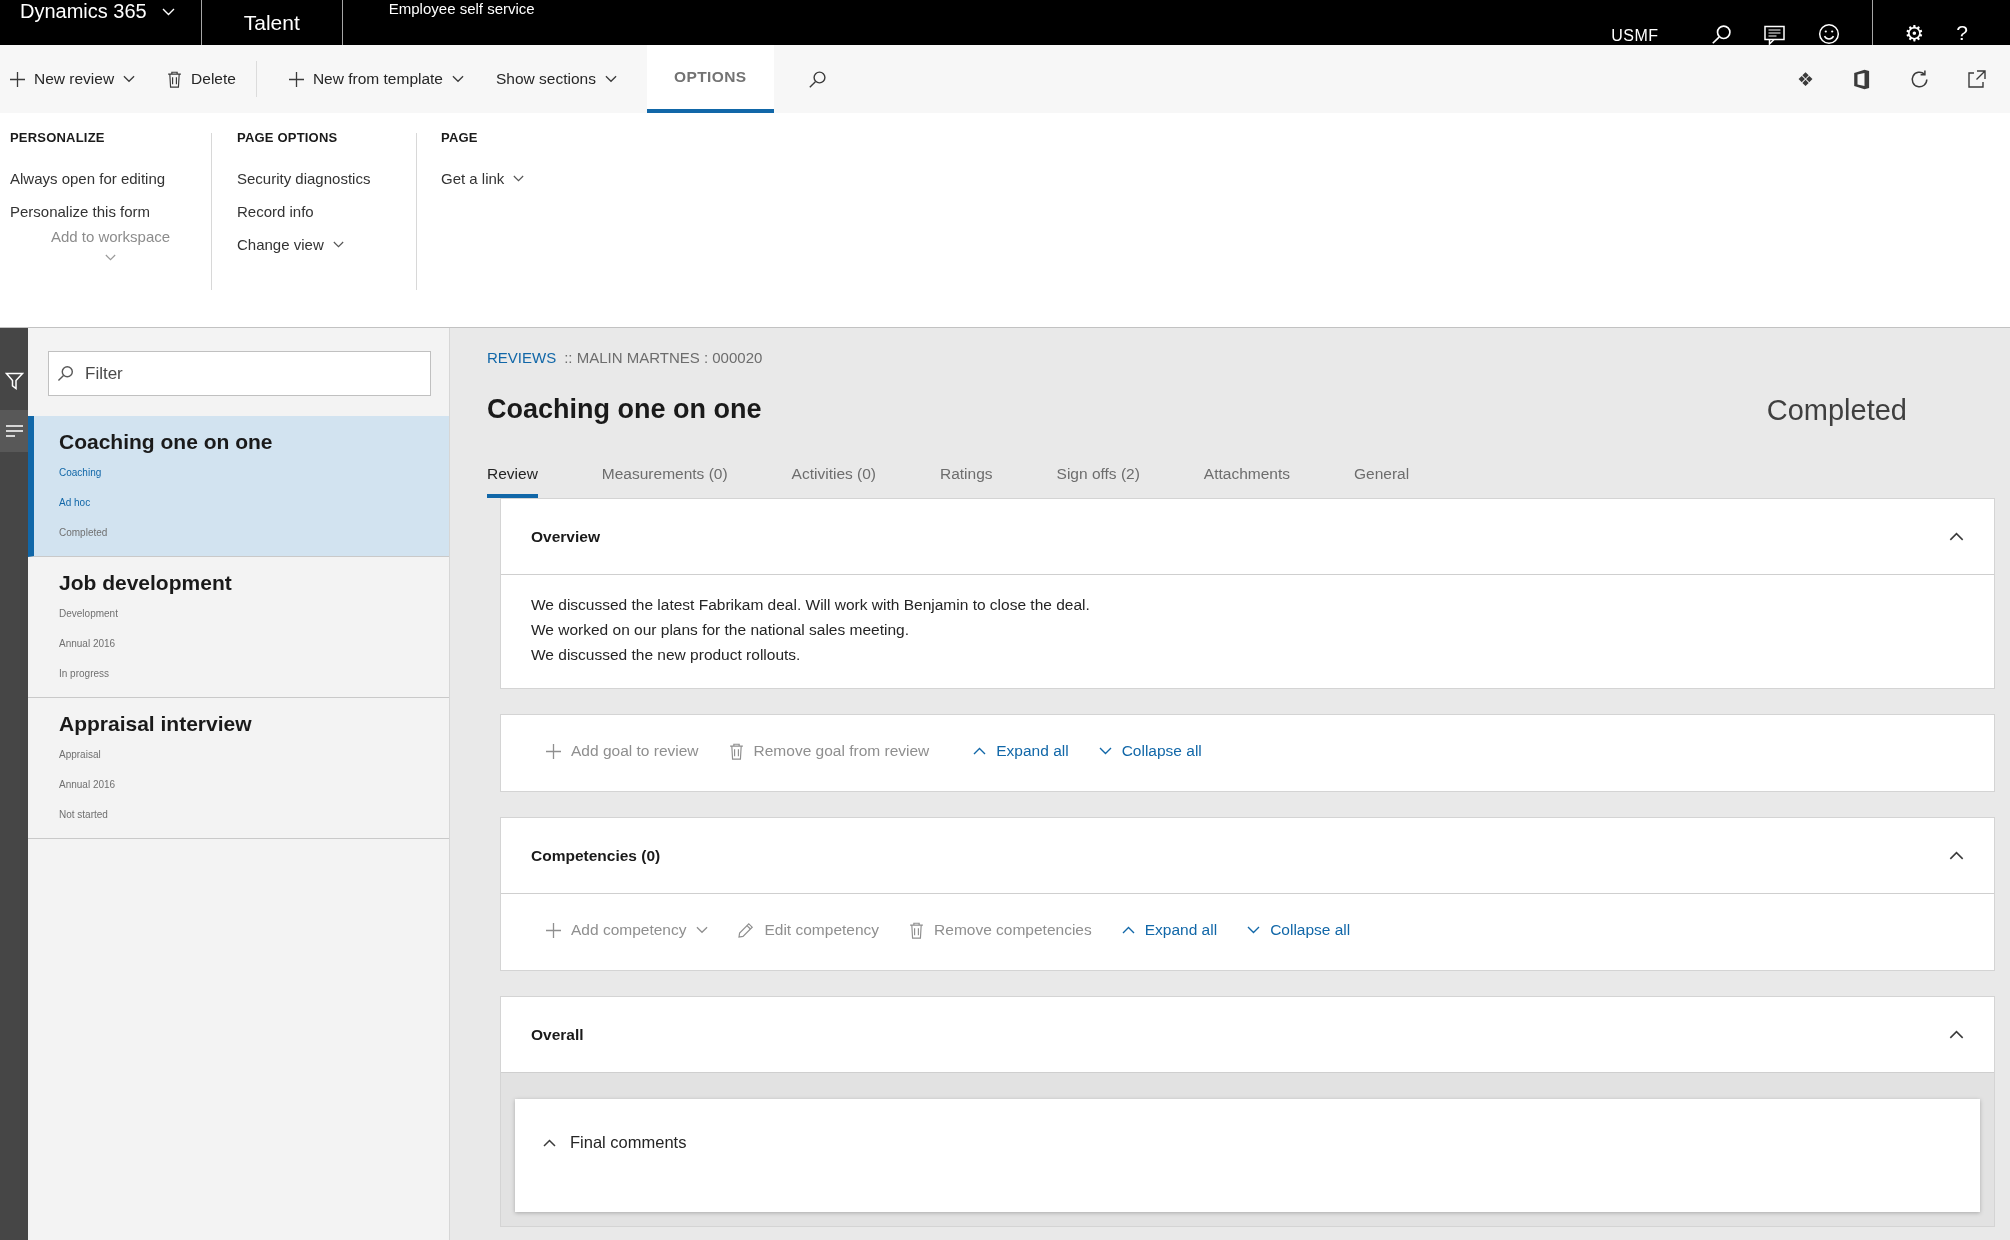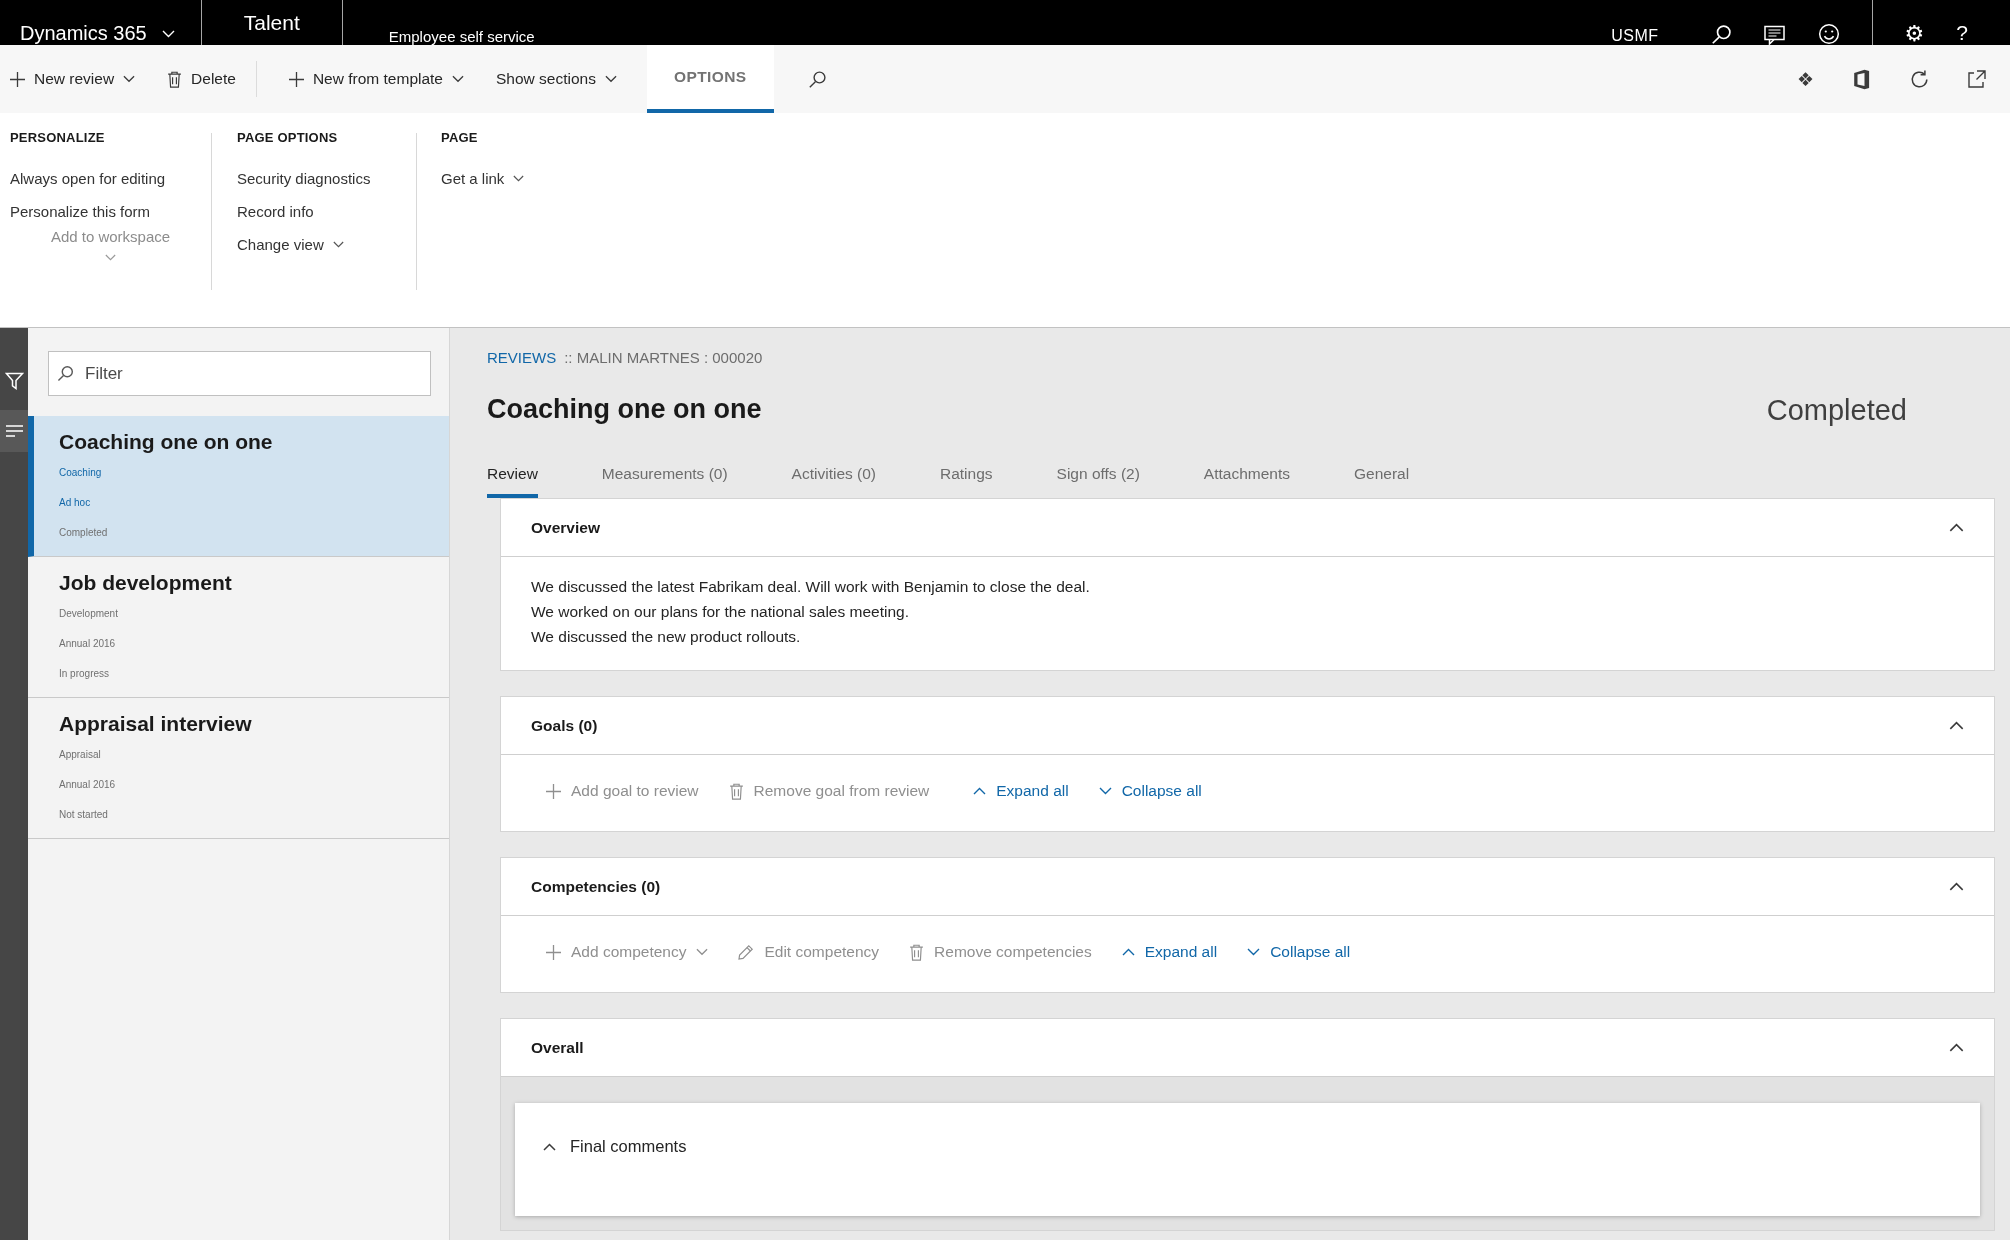--- a/index.html
+++ b/index.html
@@ -5,21 +5,21 @@
   * { box-sizing: border-box; margin: 0; padding: 0; }
   html,body { width:2010px; height:1240px; overflow:hidden; }
   body {
     font-family: "Liberation Sans", "DejaVu Sans", sans-serif;
     background:#fff; color:#262626; -webkit-font-smoothing:antialiased;
   }
   svg { display:block; }
 
   
   .topbar { height:45px; background:#000; color:#fff; display:flex; justify-content:space-between; align-items:stretch; }
-  .tb-left { display:flex; align-items:flex-end; }
+  .tb-left { display:flex; align-items:flex-start; }
   .tb-brand { display:flex; align-items:center; gap:15px; padding:0 26px 0 20px; font-size:20px; cursor:pointer; }
   .tb-sep { width:1px; height:45px; background:rgba(255,255,255,.65); }
   .tb-app { font-size:21px; padding:0 42px; height:45px; display:flex; align-items:center; cursor:pointer; }
   .tb-page { font-size:15px; margin-left:46px; }
   .tb-right { display:flex; align-items:flex-end; padding-right:26px; }
   .tb-company { font-size:16px; letter-spacing:.5px; margin-right:36px; cursor:pointer; }
   .tb-icon { margin:0 16px; color:#fff; cursor:pointer; display:flex; align-items:center; }
   .tb-sep2 { width:1px; height:45px; background:rgba(255,255,255,.65); margin:0 16px; }
   .tb-glyph { font-size:22px; line-height:1; }
   .tb-help { font-size:21px; }
@@ -77,21 +77,21 @@
   .title-row { display:flex; justify-content:space-between; align-items:flex-start; margin-top:28px; }
   .page-heading { font-size:27px; font-weight:700; color:#1a1a1a; }
   .status { font-size:29px; color:#3f3f3f; margin-right:88px; }
 
   .tabs { display:flex; gap:64px; margin-top:38px; font-size:15.5px; color:#6d6d6d; }
   .tab { padding-bottom:11px; cursor:pointer; border-bottom:4px solid transparent; }
   .tab.active { color:#252525; border-bottom-color:#1167a8; }
 
   .card { background:#fff; border:1px solid #d4d4d4; margin:0 0 25px 13px; }
   .card:first-of-type { margin-top:30px; }
-  .card-header { height:58px; display:flex; align-items:center; justify-content:space-between;
+  .card-header { height:76px; display:flex; align-items:center; justify-content:space-between;
                  padding:0 30px; border-bottom:1px solid #cfcfcf; }
   .card-title { font-size:15.5px; font-weight:700; color:#1a1a1a; }
   .chev-btn { color:#3b3b3b; cursor:pointer; }
 
   .overview-body { padding:17px 30px 21px; font-size:15.5px; color:#252525; line-height:25px; }
 
   .toolbar { display:flex; align-items:center; gap:30px; padding:27px 30px 31px 45px; font-size:15.5px; }
   .tb-btn { display:flex; align-items:center; gap:10px; color:#8f8f8f; cursor:pointer; white-space:nowrap; }
   .tb-btn.link { color:#1167a8; }
   .tb-btn.gap { margin-left:14px; }
@@ -348,28 +348,20 @@
         </span>
       </div>
       <div class="overview-body">
         <div>We discussed the latest Fabrikam deal. Will work with Benjamin to close the deal.</div>
         <div>We worked on our plans for the national sales meeting.</div>
         <div>We discussed the new product rollouts.</div>
       </div>
     </div>
 
     <div class="card">
-      <div class="card-header">
-        <span class="card-title">Goals (0)</span>
-        <span class="chev-btn">
-          <svg width="15" height="9" viewBox="0 0 13 8">
-              <path d="m1 7 5.5-5.5L12 7" fill="none" stroke="currentColor" stroke-width="1.4"></path>
-            </svg>
-        </span>
-      </div>
       <div class="toolbar">
         <div class="tb-btn">
           <span>
               <svg width="15" height="15" viewBox="0 0 15 15">
                 <path d="M7.5 0v15M0 7.5h15" stroke="currentColor" stroke-width="1.3"></path>
               </svg>
             </span>
           <span>Add goal to review</span>
         </div>
         <div class="tb-btn">

